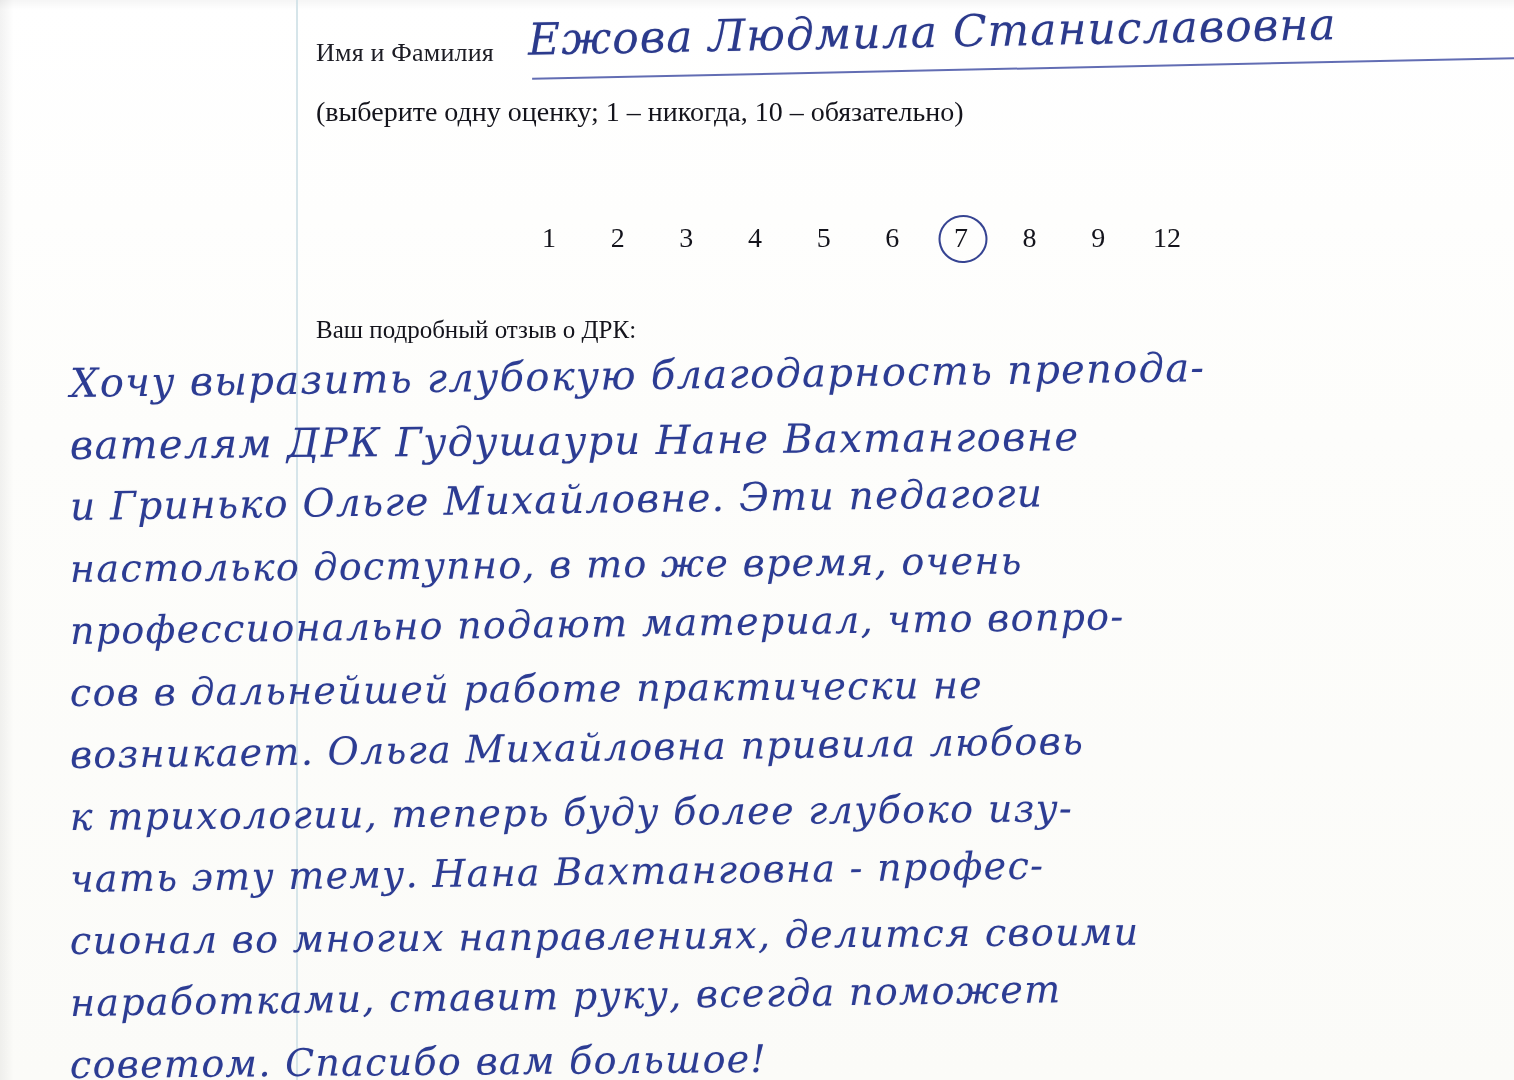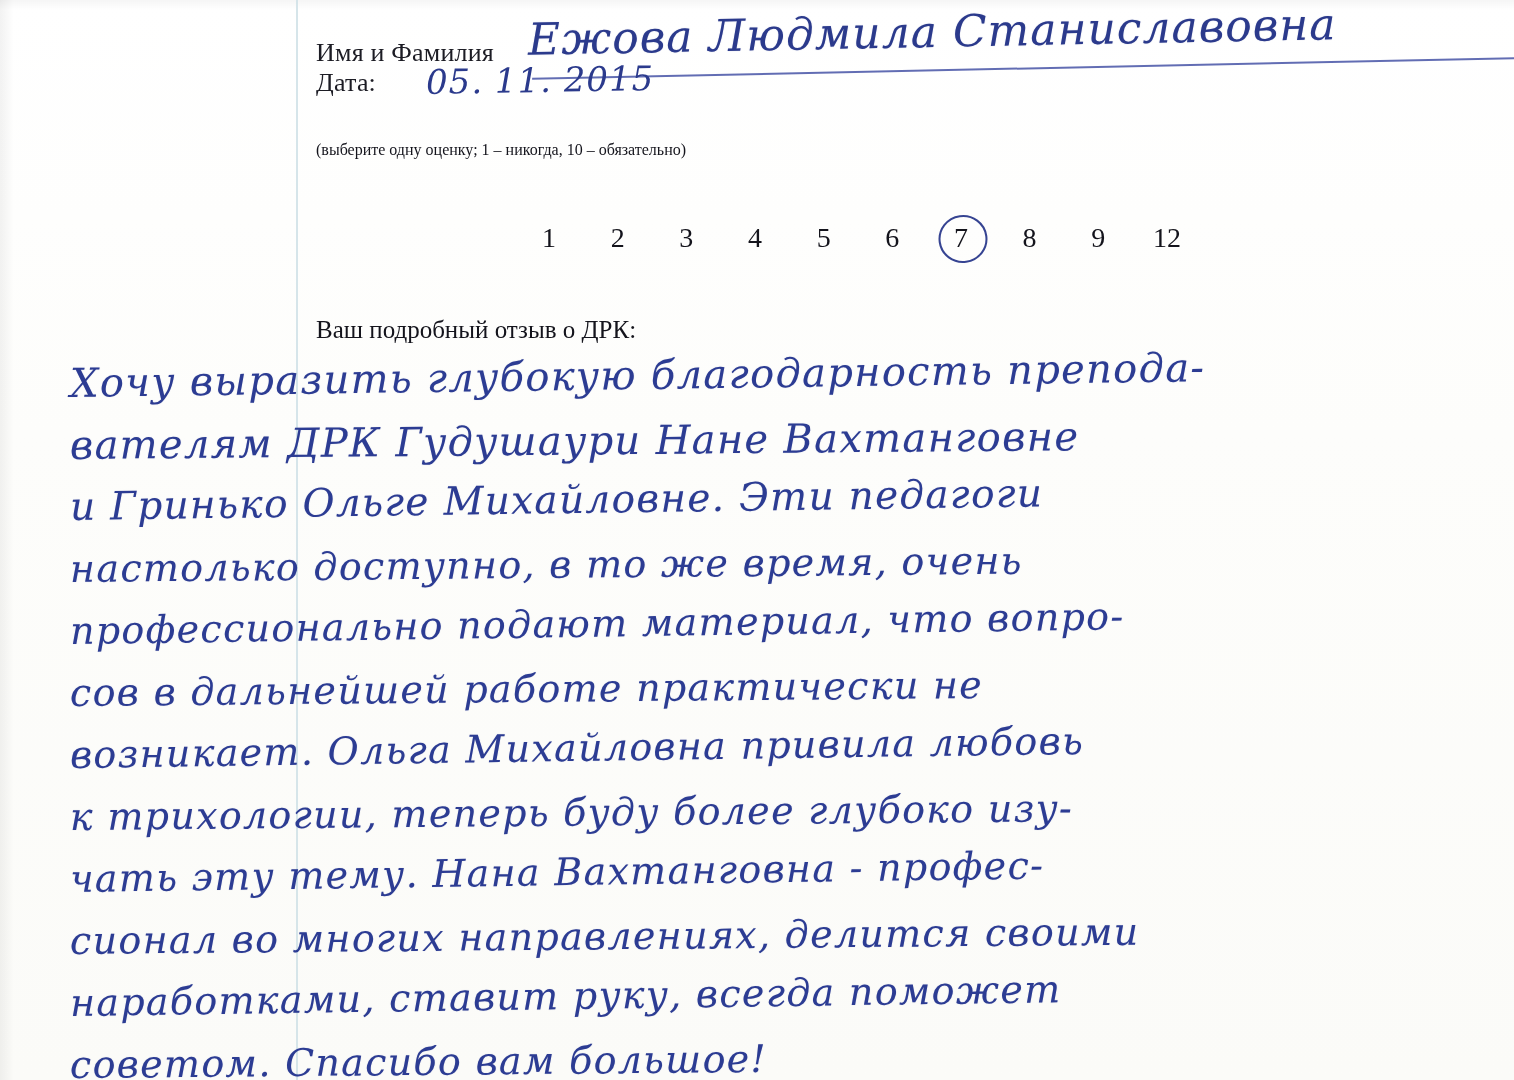--- a/index.html
+++ b/index.html
@@ -105,21 +105,21 @@
   }
 
   .question {
     margin-top: 30px;
     font-size: 25px;
     line-height: 1.45;
     color: #14141c;
   }
   .question .sub {
     display: block;
-    font-size: 16px;
+    font-size: 28px;
   }
 
   
   .scale {
     position: absolute;
     left: 528px;
     top: 222px;
     width: 660px;
     display: flex;
     justify-content: space-between;
@@ -221,24 +221,20 @@
   <div class="margin-rule"></div>
 
   <div class="form-block">
 
     <div class="row-name">
       <span class="label-print">Имя и Фамилия</span>
       <span class="hand hand-name">Ежова Людмила Станиславовна</span>
       <span class="name-underline"></span>
     </div>
 
-    <div class="row-date">
-      <span class="label-print">Дата:</span>
-      <span class="hand hand-date">05. 11. 2015</span>
-    </div>
 
     <div class="question">
       <span class="sub">(выберите одну оценку; 1 – никогда, 10 – обязательно)</span>
     </div>
 
   </div>
 
   <div class="scale">
     <span class="num">1</span>
     <span class="num">2</span>

